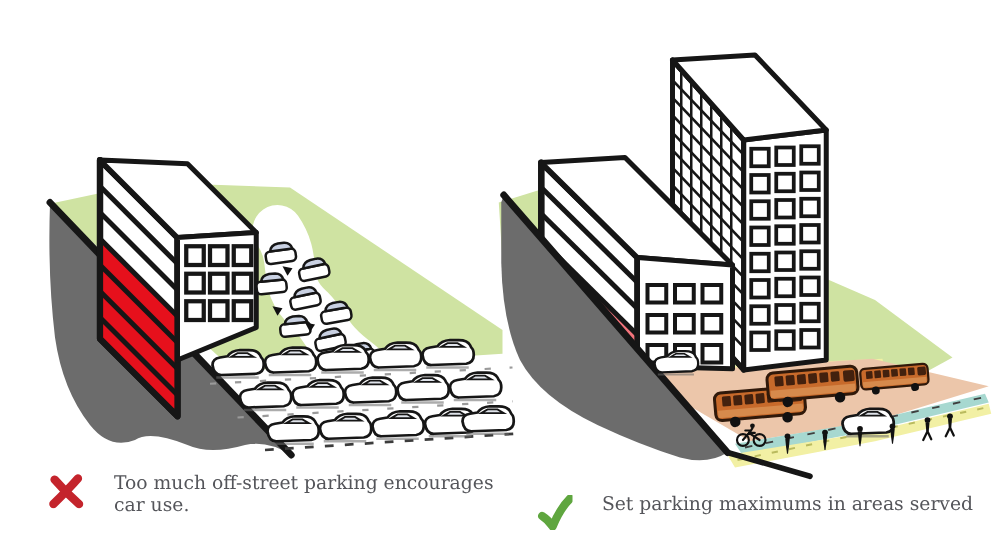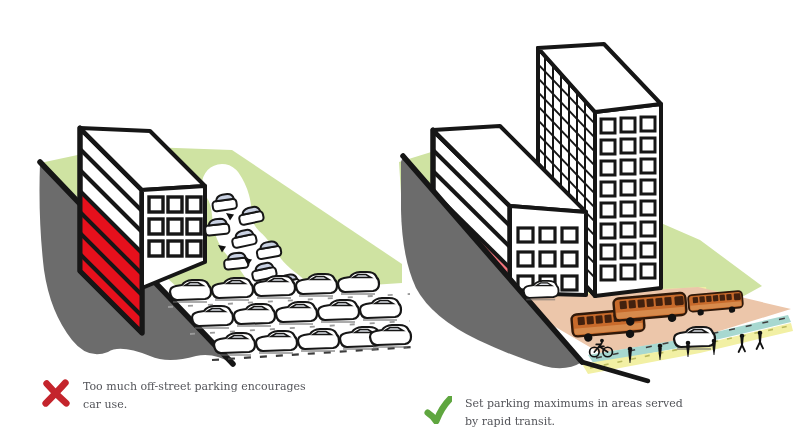--- a/index.html
+++ b/index.html
@@ -1,20 +1,20 @@
 <!DOCTYPE html>
 <html><head>
 <meta charset="utf-8">
 <style>
   html,body{margin:0;padding:0;background:#ffffff;}
   .stage{position:relative;width:800px;height:436px;background:#ffffff;overflow:hidden;
          font-family:"DejaVu Serif", "Liberation Serif", serif;}
   .stage svg.scene{position:absolute;left:0;top:0;}
-  .caption{position:absolute;display:flex;gap:13px;align-items:flex-start;
-           color:#54555a;font-size:11px;line-height:17.5px;}
+  .caption{position:absolute;display:flex;gap:24px;align-items:flex-start;
+           color:#54555a;font-size:15px;line-height:17.5px;justify-content:center;}
   .caption-left{left:42px;top:378px;width:350px;}
   .caption-right{left:424px;top:380px;width:360px;margin-top:15px;}
   .mark{width:28px;height:28px;flex:0 0 auto;margin-top:1px;}
   .cap-text{white-space:nowrap;}
 </style>
 </head>
 <body>
 
 <div class="stage">
 
@@ -280,17 +280,16 @@
     <span>car use.</span>
   </div>
 </div>
 
 <div class="caption caption-right">
   <svg class="mark" viewBox="0 0 30 30">
     <path d="M4,18 C8,20.5 11,24 13,27 C17,17 23,8 28,3" fill="none" stroke-width="7" stroke-linecap="round" stroke-linejoin="round" stroke="#5fa63f"></path>
   </svg>
   <div class="cap-text">
     <span>Set parking maximums in areas served</span><br>
-    <span>by rapid transit.</span>
   </div>
 </div>
 
 </div>
 
 </body></html>

